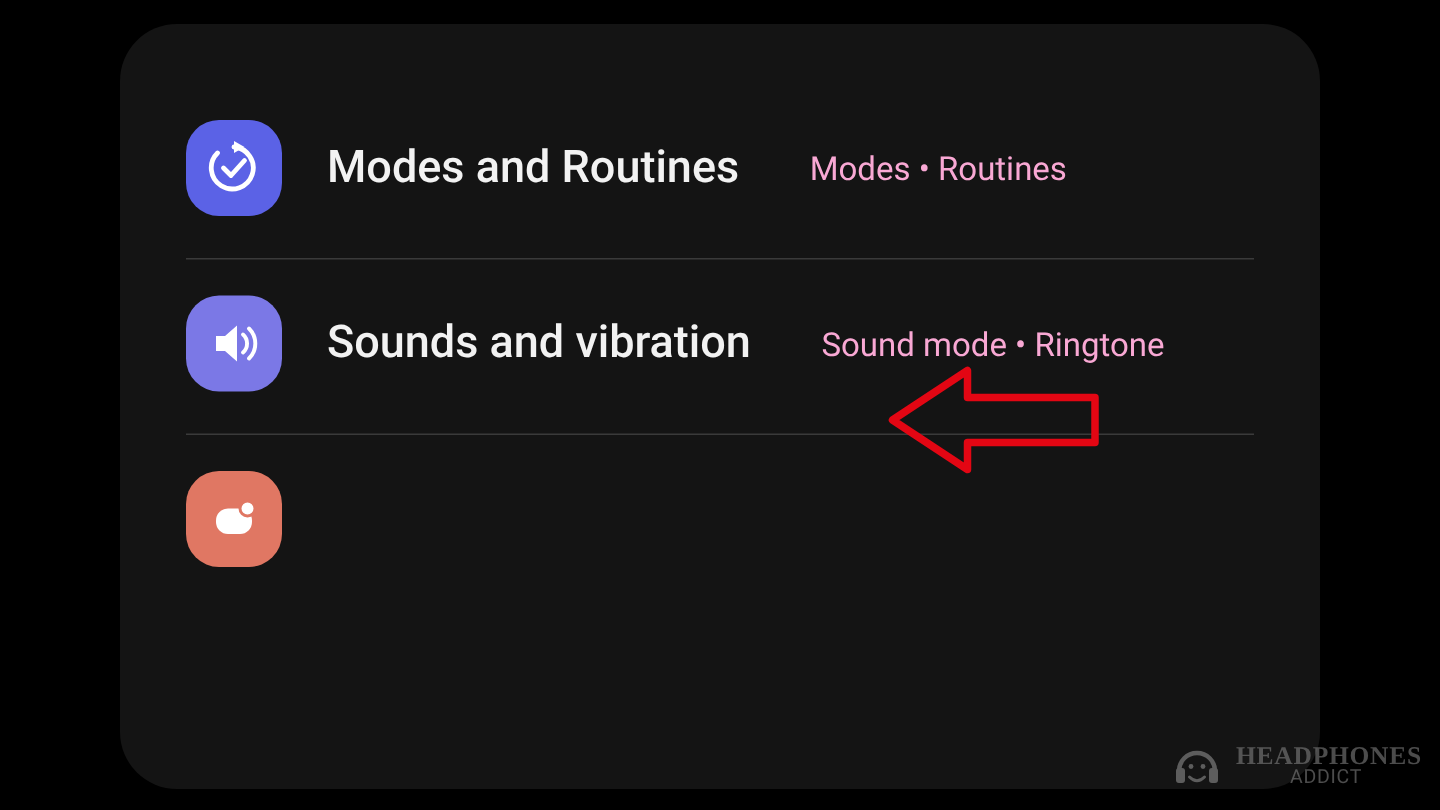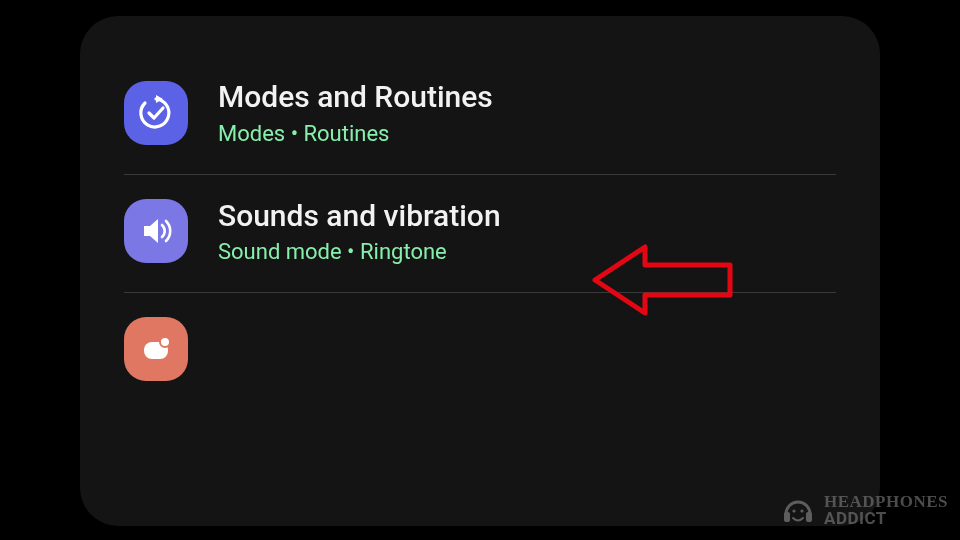--- a/index.html
+++ b/index.html
@@ -3,31 +3,31 @@
 <meta charset="utf-8">
 <style>
   html,body{margin:0;padding:0;background:#000;font-family:-apple-system,BlinkMacSystemFont,"Segoe UI",Roboto,sans-serif;}
   .stage{position:relative;width:960px;height:540px;background:#000;overflow:hidden;}
   .card{position:absolute;left:80px;top:16px;width:800px;height:510px;background:#141414;border-radius:38px;padding:40px 44px 20px 44px;box-sizing:border-box;}
   .row{display:flex;align-items:center;padding:24px 0 28px 0;}
   .icon-wrap{width:64px;height:64px;border-radius:22px;display:flex;align-items:center;justify-content:center;flex-shrink:0;margin-right:30px;}
   .icon-blue{background:#5b62e6;}
   .icon-purple{background:#7b78e6;}
   .icon-coral{background:#e07763;}
-  .row-text{display:flex;flex-direction:column;}
+  .row-text{display:flex;flex-direction:row;gap:47px;}
   .row-title{color:#f2f2f2;font-size:30px;font-weight:500;line-height:1.15;}
-  .row-sub{color:#86efac;font-size:22px;margin-top:6px;}
+  .row-sub{color:#f9a8d4;font-size:22px;margin-top:6px;}
   .divider{height:1px;background:#3a3a3a;margin:0 0 0 0;}
   
   .arrow{position:absolute;left:590px;top:235px;pointer-events:none;}
   
   .wm{position:absolute;right:12px;bottom:12px;color:#8a8a8a;opacity:.55;display:flex;align-items:center;gap:8px;letter-spacing:.5px;}
   .wm-text{display:flex;flex-direction:column;line-height:1;}
   .wm-line1{font-size:17px;font-weight:600;font-family:Liberation Serif, serif;}
-  .wm-line2{font-size:17px;font-weight:700;}
+  .wm-line2{font-size:13px;font-weight:400;margin-left:36px;}
   svg{display:block;}
 </style>
 </head>
 <body>
 
 <div class="stage">
 
   <div class="card">
 
     <div class="row">

